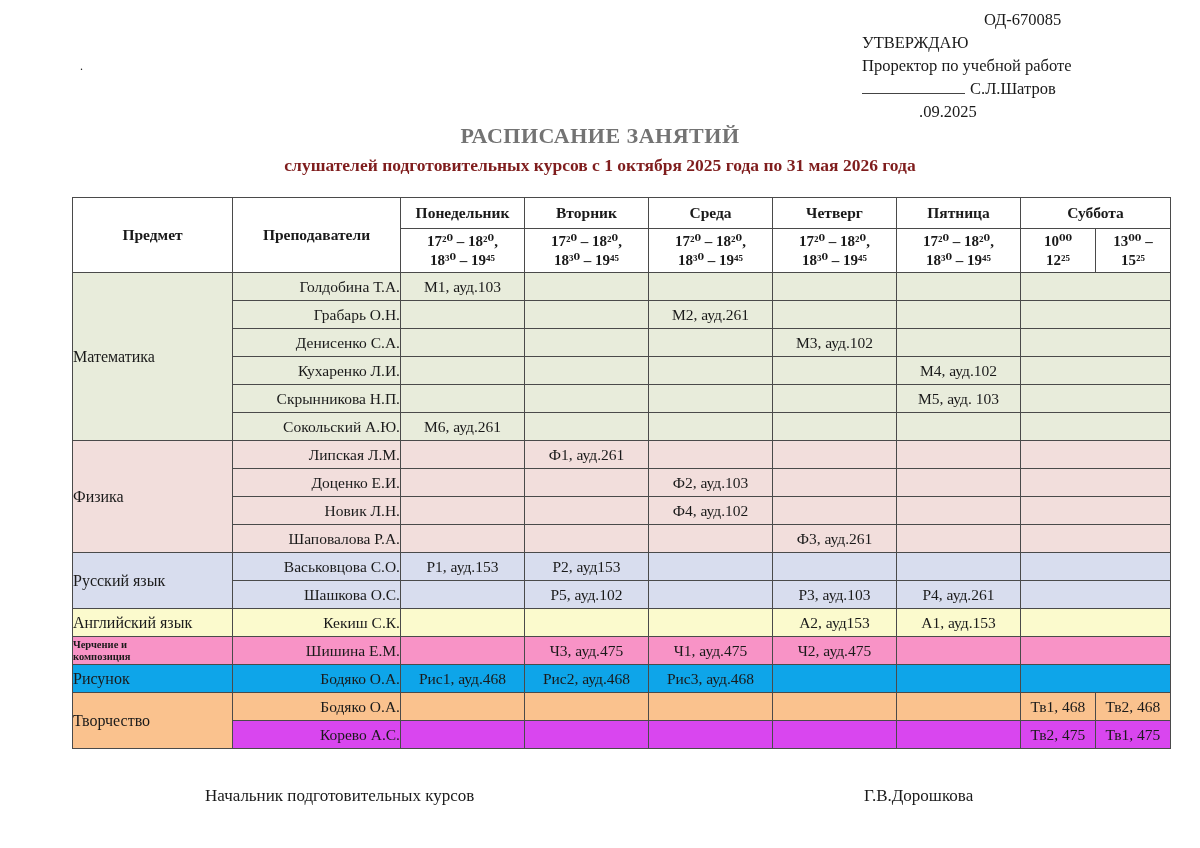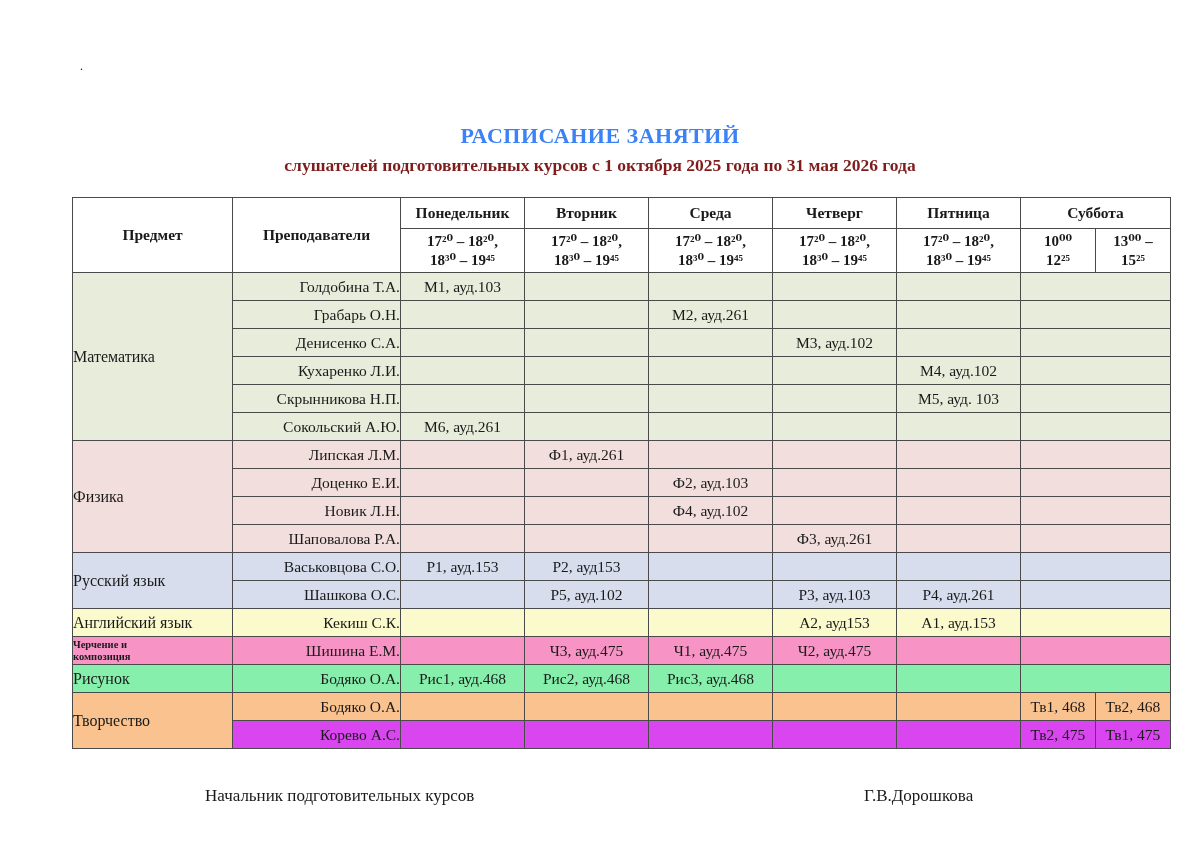--- a/index.html
+++ b/index.html
@@ -65,22 +65,29 @@
     position: absolute; left: 864px; top: 786px; font-size: 17px;
   }
 </style>
 </head>
 <body>
 
 <div class="page">
 
   <span class="stray-dot">.</span>
 
-
-  <div class="doc-title" style="color: #3b82f6;">РАСПИСАНИЕ ЗАНЯТИЙ</div>
+  <div class="approve-block">
+    <div class="docnum">ОД-670085</div>
+    <div>УТВЕРЖДАЮ</div>
+    <div>Проректор по учебной работе</div>
+    <div><span class="sign-line"></span><span>С.Л.Шатров</span></div>
+    <div class="date-line">.09.2025</div>
+  </div>
+
+  <div class="doc-title" style="color: #737373;">РАСПИСАНИЕ ЗАНЯТИЙ</div>
   <div class="doc-subtitle" style="color: #7f1d1d;">слушателей подготовительных курсов с 1 октября 2025 года по 31 мая 2026 года</div>
 
   <table class="schedule">
     <colgroup>
       <col style="width:160px">
         <col style="width:168px">
       <col style="width:124px">
         <col style="width:124px">
         <col style="width:124px">
       <col style="width:124px">
@@ -242,21 +249,21 @@
           <td rowspan="1" class="subject small">Черчение и
 композиция</td>
           <td class="teacher">Шишина Е.М.</td>
           <td class="slot"></td>
           <td class="slot">Ч3, ауд.475</td>
           <td class="slot">Ч1, ауд.475</td>
           <td class="slot">Ч2, ауд.475</td>
           <td class="slot"></td>
           <td class="slot" colspan="2"></td>
         </tr>
-        <tr style="background: #86efac;">
+        <tr style="background: #0ea5e9;">
           <td rowspan="1" class="subject">Рисунок</td>
           <td class="teacher">Бодяко О.А.</td>
           <td class="slot">Рис1, ауд.468</td>
           <td class="slot">Рис2, ауд.468</td>
           <td class="slot">Рис3, ауд.468</td>
           <td class="slot"></td>
           <td class="slot"></td>
           <td class="slot" colspan="2"></td>
         </tr>
         <tr style="background: rgb(250, 194, 142);">

